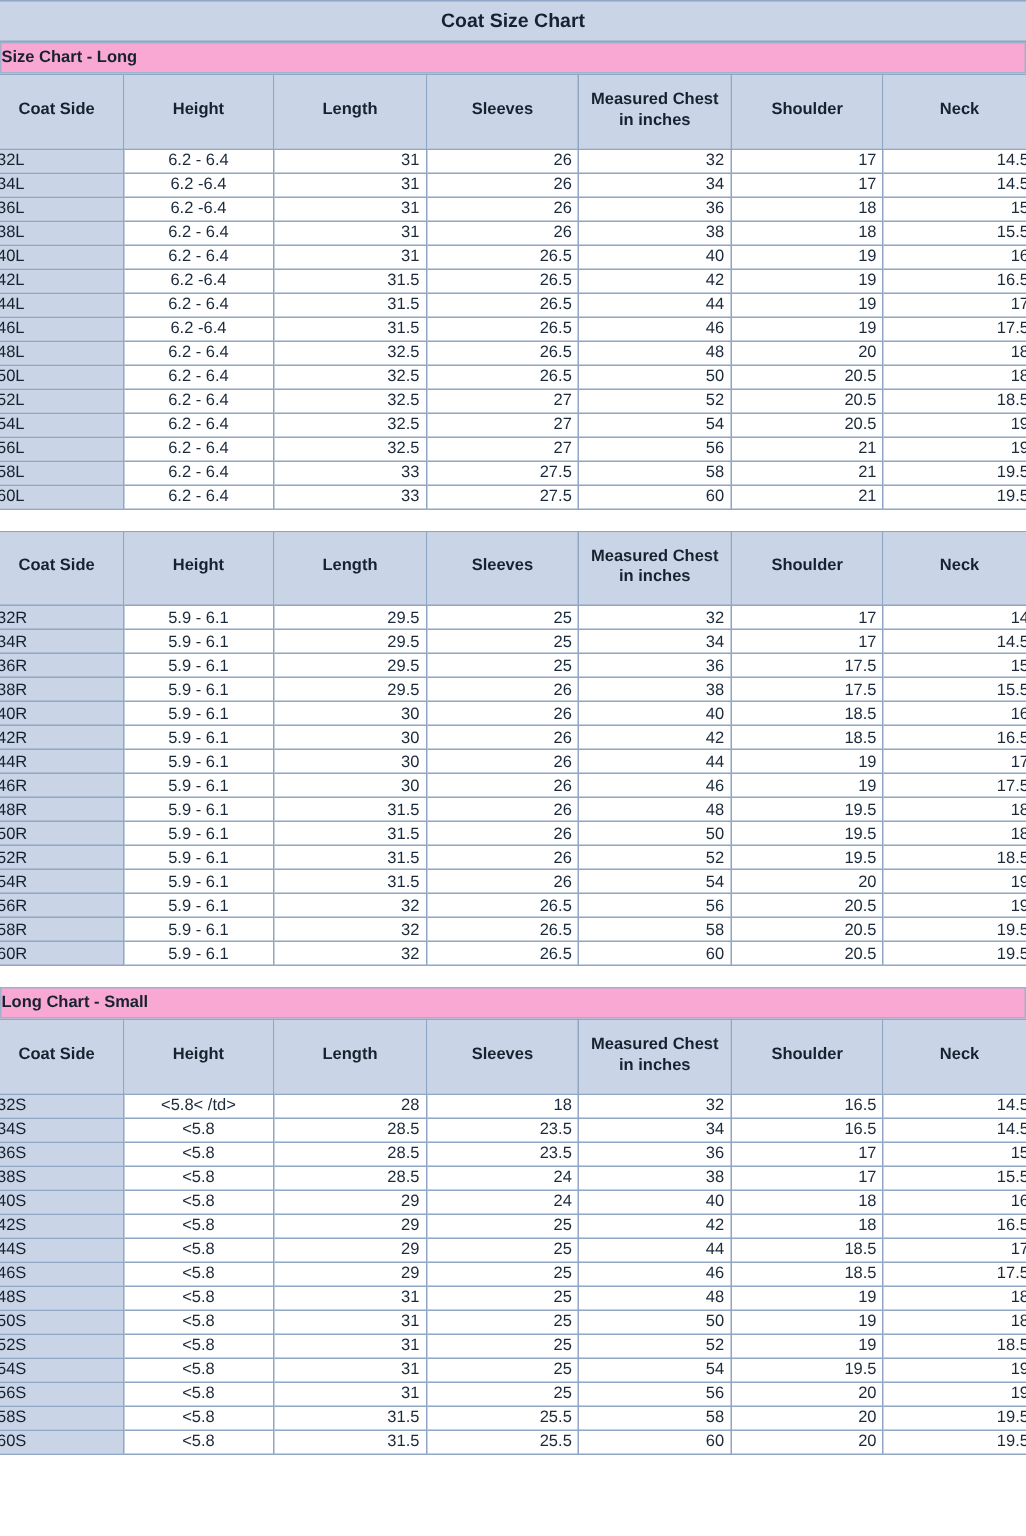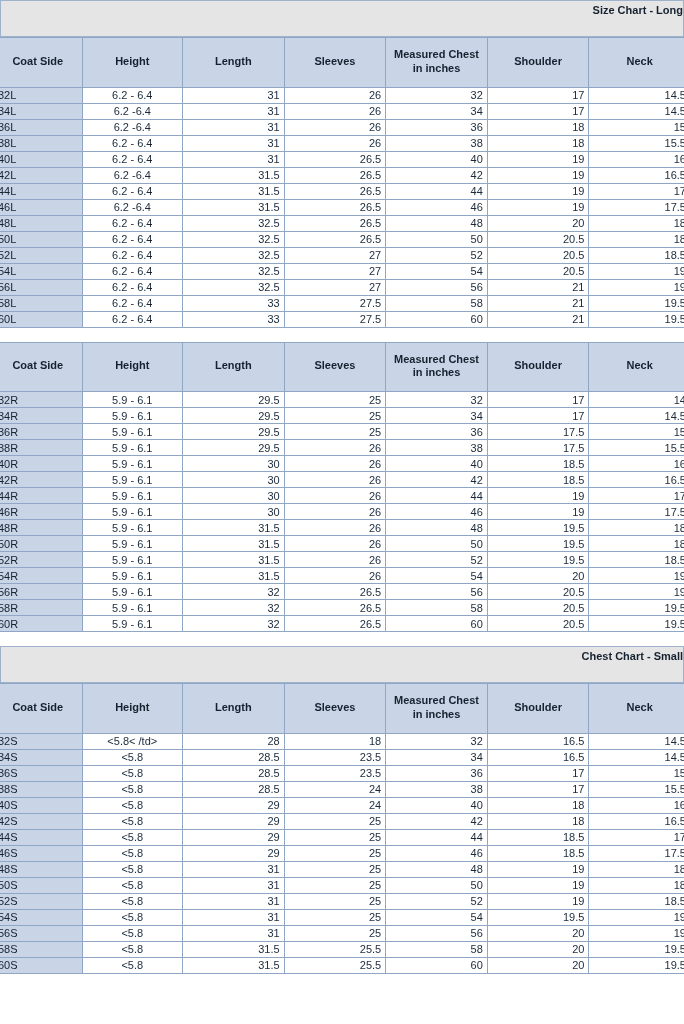--- a/index.html
+++ b/index.html
@@ -25,26 +25,26 @@
     text-align: center;
     font-weight: bold;
     font-size: 13px;
     padding: 5px 0 6px 0;
     color: #16222f;
   }
   .section {
     margin-top: 0;
   }
   .section-title {
-    background: #e5e5e5;
+    background: #f9a8d4;
     border: 1px solid #9fb2cc;
-    text-align: right;
+    text-align: left;
     font-weight: bold;
     font-size: 11px;
-    padding: 3px 0 20px 0;
+    padding: 3px 0 4px 0;
     color: #16222f;
   }
   table.size-table {
     border-collapse: collapse;
     width: 100%;
     table-layout: fixed;
   }
   table.size-table th,
   table.size-table td {
     border: 1px solid #8fa6c4;
@@ -96,20 +96,21 @@
   }
   .section-title-wrap {
     width: 684px;
   }
 </style>
 </head>
 <body>
 
 <div class="page">
 
+  <div class="main-title">Coat Size Chart</div>
 
   <div id="sections-host">
       <div class="section">
         <div class="section-title-wrap">
           <div class="section-title">Size Chart - Long</div>
         </div>
         <div class="table-wrap">
           <table class="size-table">
             <colgroup>
               <col class="c-side">
@@ -437,21 +438,21 @@
                 <td class="num">20.5</td>
                 <td class="num">19.5</td>
               </tr>
             </tbody>
           </table>
         </div>
       </div>
       <div class="gap"></div>
       <div class="section">
         <div class="section-title-wrap">
-          <div class="section-title">Chest Chart - Small</div>
+          <div class="section-title">Long Chart - Small</div>
         </div>
         <div class="table-wrap">
           <table class="size-table">
             <colgroup>
               <col class="c-side">
               <col class="c-height">
               <col class="c-length">
               <col class="c-sleeve">
               <col class="c-chest">
               <col class="c-shoulder">

